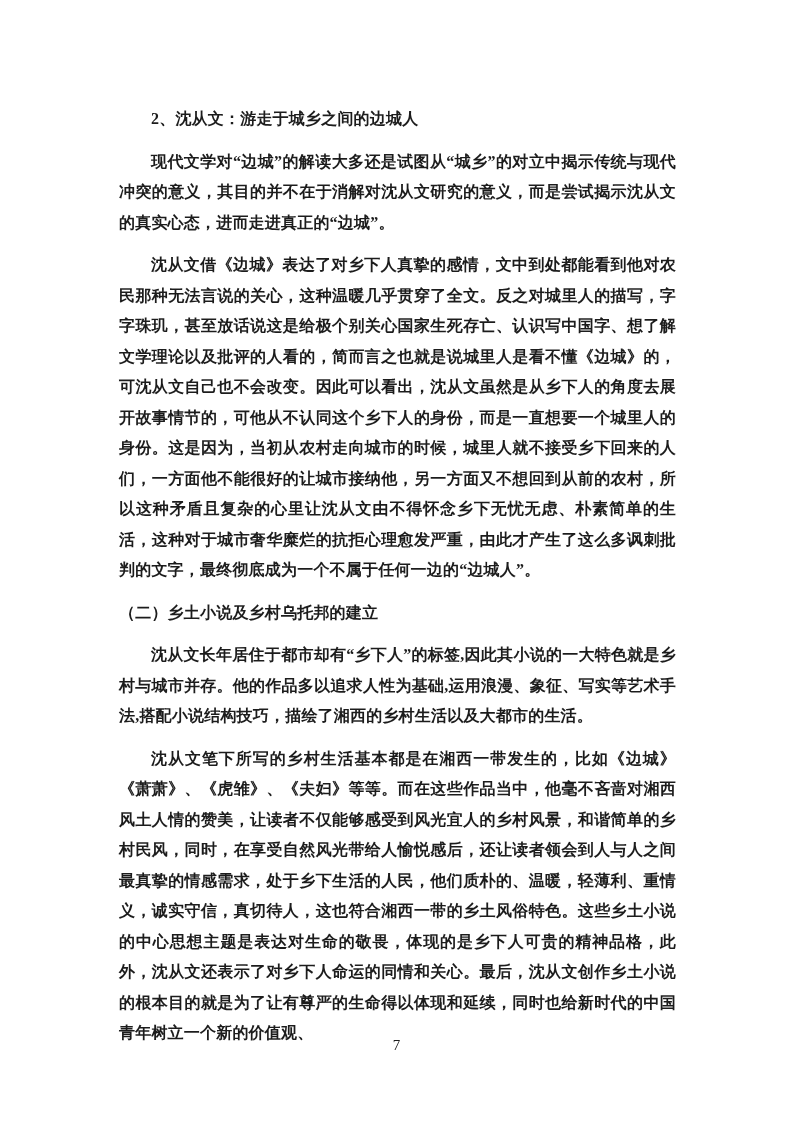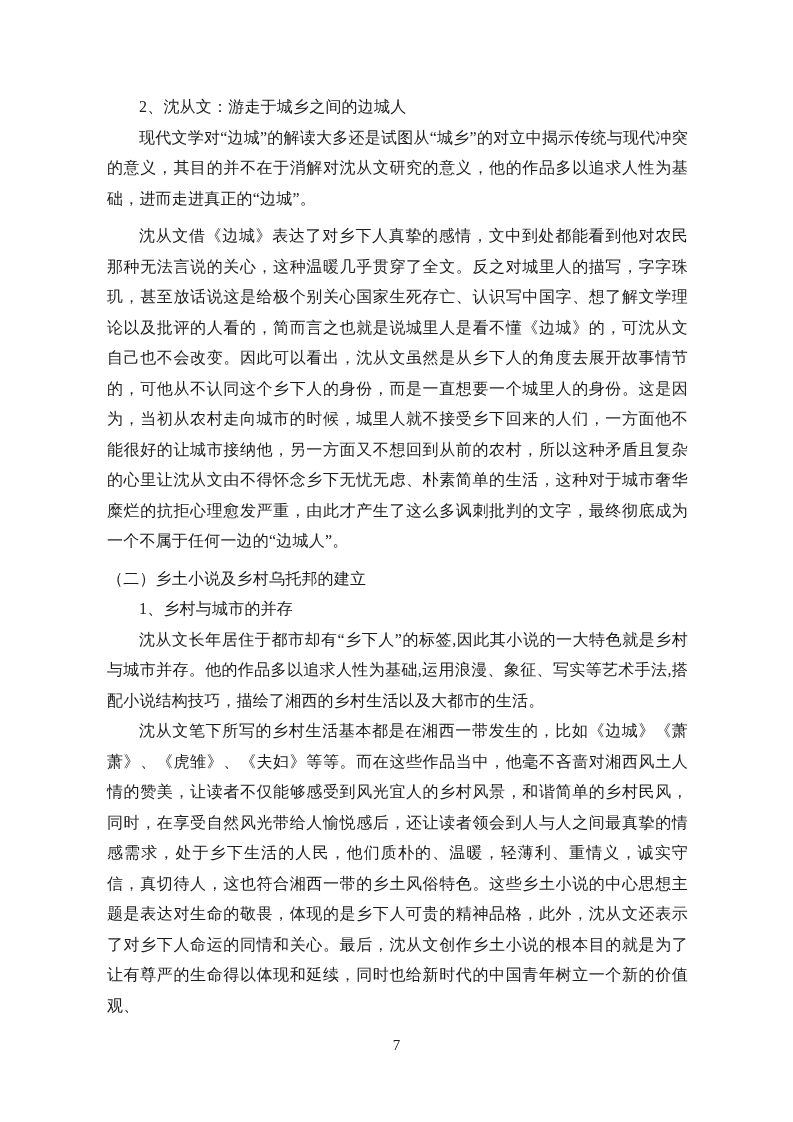--- a/index.html
+++ b/index.html
@@ -20,23 +20,24 @@
     position: absolute;
     left: 107px;
     top: 92px;
     width: 581px;
     font-size: 16px;
     line-height: 30.5px;
     text-align: justify;
     letter-spacing: 0.2px;
   }
   .para {
-    margin: 0;
+    margin: 12px;
     padding: 0;
     text-indent: 2em;
+    font-weight: bold;
   }
   .para.flush {
     text-indent: 0;
   }
   .para.gap {
     margin-top: 7px;
   }
   .heading {
     text-align: left;
   }
@@ -50,21 +51,20 @@
     line-height: 18px;
     color: #1c1c1c;
   }
 </style>
 </head>
 <body>
 
 <div class="page">
   <div class="content">
     <p class="para heading">2、沈从文：游走于城乡之间的边城人</p>
-    <p class="para">现代文学对“边城”的解读大多还是试图从“城乡”的对立中揭示传统与现代冲突的意义，其目的并不在于消解对沈从文研究的意义，他的作品多以追求人性为基础，进而走进真正的“边城”。</p>
+    <p class="para">现代文学对“边城”的解读大多还是试图从“城乡”的对立中揭示传统与现代冲突的意义，其目的并不在于消解对沈从文研究的意义，而是尝试揭示沈从文的真实心态，进而走进真正的“边城”。</p>
     <p class="para gap">沈从文借《边城》表达了对乡下人真挚的感情，文中到处都能看到他对农民那种无法言说的关心，这种温暖几乎贯穿了全文。反之对城里人的描写，字字珠玑，甚至放话说这是给极个别关心国家生死存亡、认识写中国字、想了解文学理论以及批评的人看的，简而言之也就是说城里人是看不懂《边城》的，可沈从文自己也不会改变。因此可以看出，沈从文虽然是从乡下人的角度去展开故事情节的，可他从不认同这个乡下人的身份，而是一直想要一个城里人的身份。这是因为，当初从农村走向城市的时候，城里人就不接受乡下回来的人们，一方面他不能很好的让城市接纳他，另一方面又不想回到从前的农村，所以这种矛盾且复杂的心里让沈从文由不得怀念乡下无忧无虑、朴素简单的生活，这种对于城市奢华糜烂的抗拒心理愈发严重，由此才产生了这么多讽刺批判的文字，最终彻底成为一个不属于任何一边的“边城人”。</p>
     <p class="para flush gap heading">（二）乡土小说及乡村乌托邦的建立</p>
-    <p class="para heading">1、乡村与城市的并存</p>
     <p class="para">沈从文长年居住于都市却有“乡下人”的标签,因此其小说的一大特色就是乡村与城市并存。他的作品多以追求人性为基础,运用浪漫、象征、写实等艺术手法,搭配小说结构技巧，描绘了湘西的乡村生活以及大都市的生活。</p>
     <p class="para">沈从文笔下所写的乡村生活基本都是在湘西一带发生的，比如《边城》《萧萧》、《虎雏》、《夫妇》等等。而在这些作品当中，他毫不吝啬对湘西风土人情的赞美，让读者不仅能够感受到风光宜人的乡村风景，和谐简单的乡村民风，同时，在享受自然风光带给人愉悦感后，还让读者领会到人与人之间最真挚的情感需求，处于乡下生活的人民，他们质朴的、温暖，轻薄利、重情义，诚实守信，真切待人，这也符合湘西一带的乡土风俗特色。这些乡土小说的中心思想主题是表达对生命的敬畏，体现的是乡下人可贵的精神品格，此外，沈从文还表示了对乡下人命运的同情和关心。最后，沈从文创作乡土小说的根本目的就是为了让有尊严的生命得以体现和延续，同时也给新时代的中国青年树立一个新的价值观、</p>
   </div>
   <div class="page-number">7</div>
 </div>
 
 </body></html>

